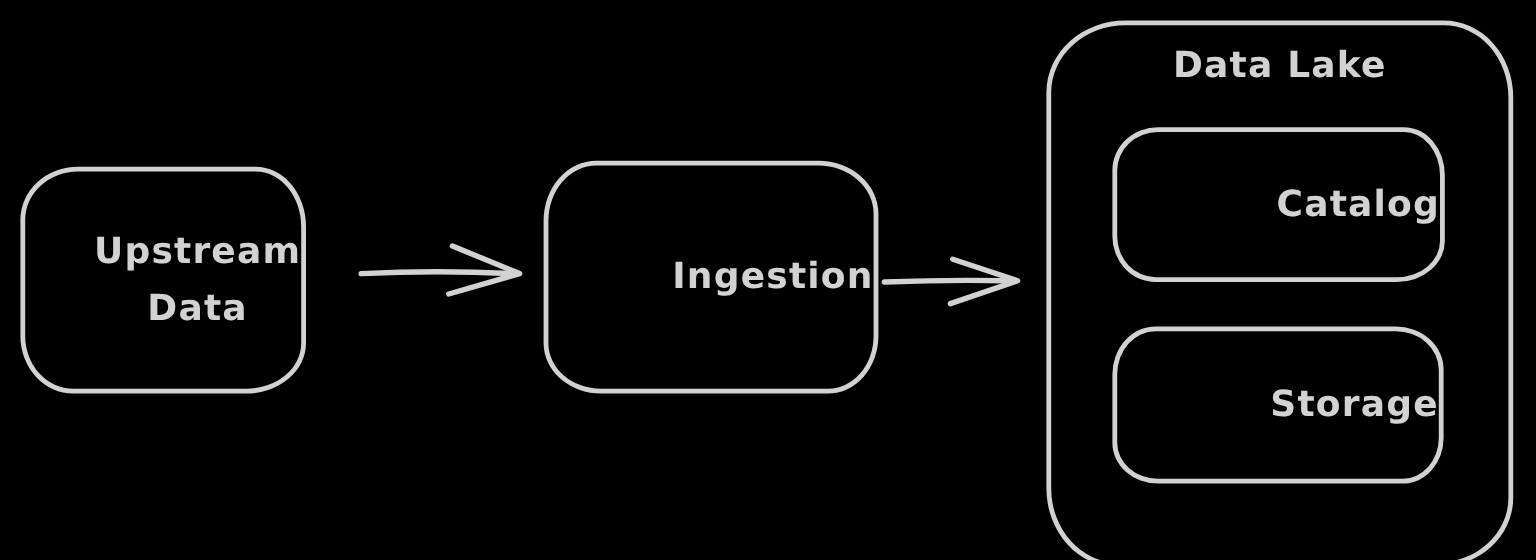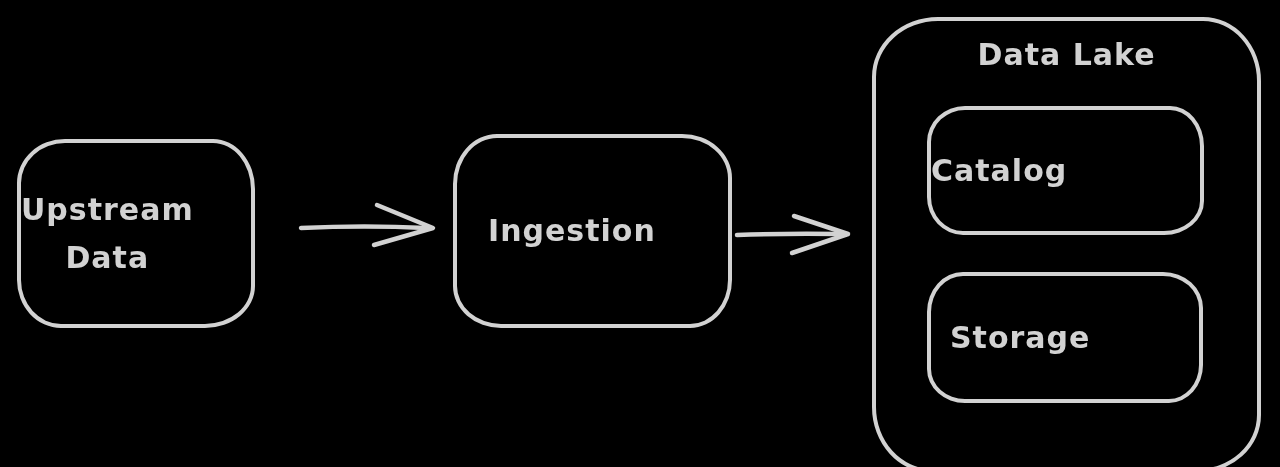--- a/index.html
+++ b/index.html
@@ -33,21 +33,21 @@
     fill: none;
     stroke-linecap: round;
     stroke-linejoin: round;
   }
   .node {
     position: absolute;
     box-sizing: border-box;
     border: 4px solid var(--ink);
     display: flex;
     align-items: center;
-    justify-content: flex-start;
+    justify-content: flex-end;
   }
   .node-label {
     font-size: 30px;
     font-weight: 600;
     letter-spacing: 1px;
     text-align: center;
     white-space: pre-line;
     line-height: 1.6;
     color: var(--ink);
   }

